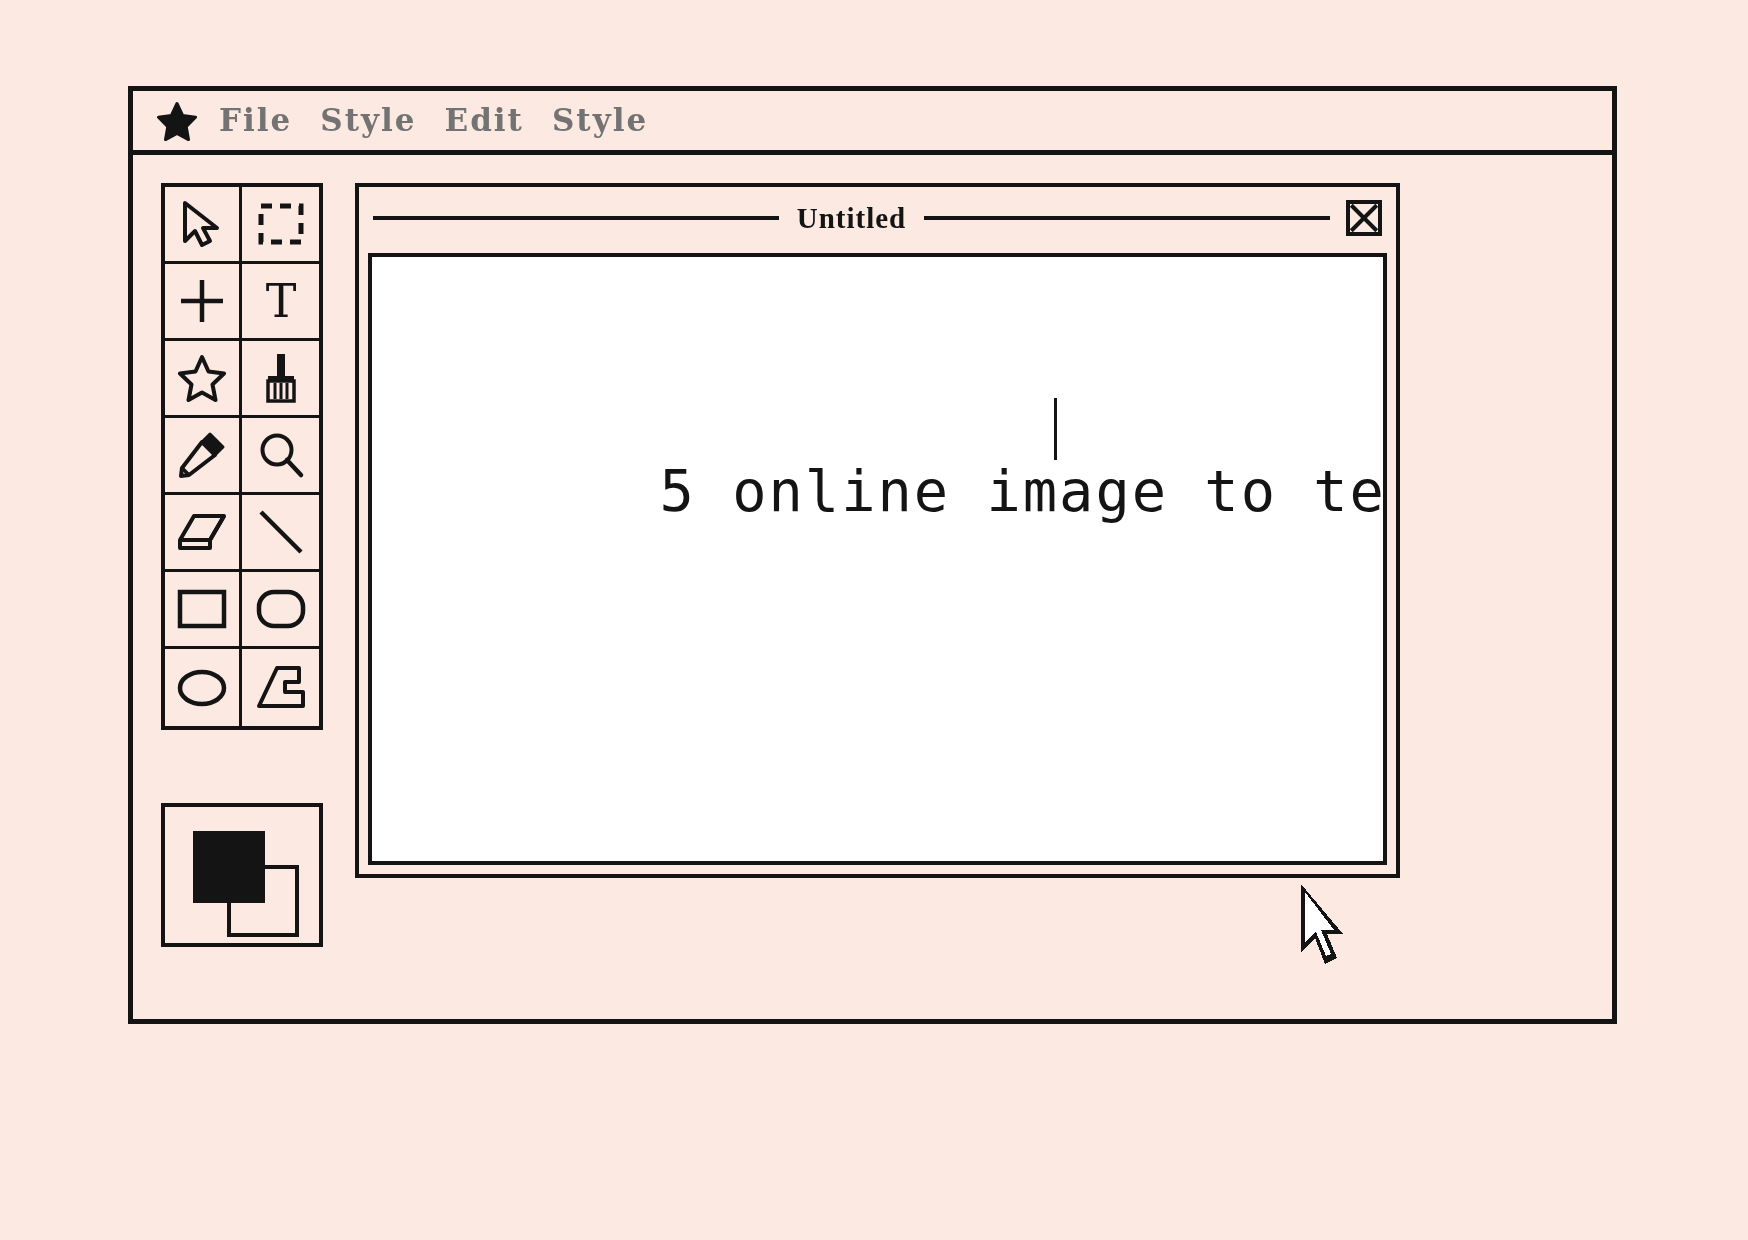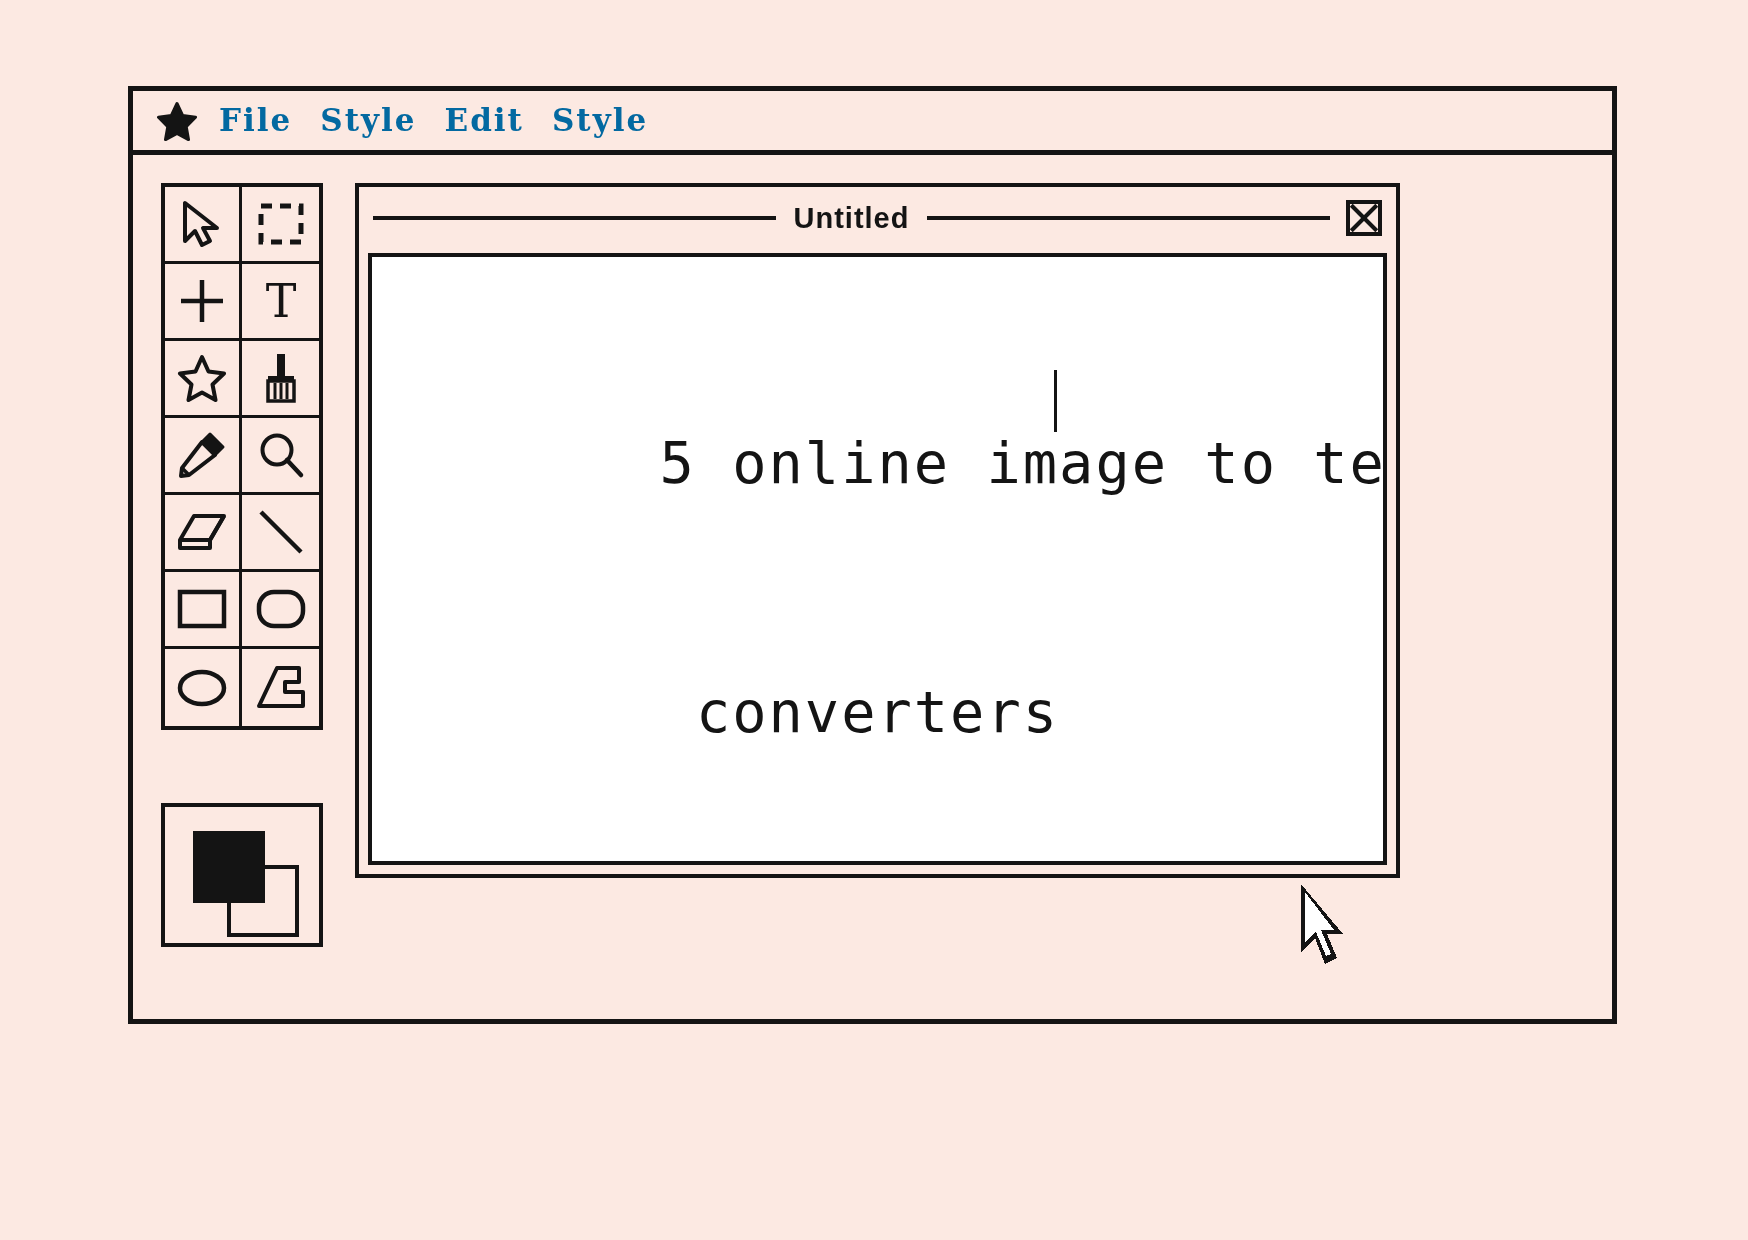--- a/index.html
+++ b/index.html
@@ -44,21 +44,21 @@
   }
   .menu-items {
     display: flex;
     align-items: center;
     gap: 28px;
   }
   .menu-item {
     font-family: "DejaVu Serif", serif;
     font-weight: bold;
     font-size: 31px;
-    color: #0369a1;
+    color: #737373;
     letter-spacing: 2px;
     line-height: 1;
     cursor: default;
   }
 
   
   .work-area {
     position: relative;
     height: calc(100% - 64px);
   }
@@ -134,21 +134,21 @@
     padding: 0 14px;
     box-sizing: border-box;
     position: relative;
   }
   .title-rule {
     flex: 1;
     height: 0;
     border-top: 4px solid #141414;
   }
   .doc-title {
-    font-family: Liberation Sans, sans-serif;
+    font-family: Liberation Serif, serif;
     font-weight: bold;
     font-size: 29px;
     color: #141414;
     padding: 0 18px;
     letter-spacing: 1px;
     white-space: nowrap;
   }
   .close-box {
     width: 36px;
     height: 36px;
@@ -379,21 +379,20 @@
         <div class="doc-title">Untitled</div>
         <div class="title-rule"></div>
         <div class="close-box"></div>
       </div>
 
       <div class="doc-canvas">
         <div class="canvas-text canvas-line-1">
           <span>5 online image to text</span>
           <span class="text-caret"></span>
         </div>
-        <div class="canvas-text canvas-line-2">converters</div>
       </div>
 
     </div>
 
     <div class="mouse-cursor">
       <svg width="60" height="100" viewBox="0 0 30 50" shape-rendering="crispEdges">
         <path d="M4 2 L4 36 L11 29 L16 42 L22 39 L17 27 L25 27 Z" fill="#141414"></path>
         <path d="M6 6 L6 31 L11.5 26 L16.5 38 L19 37 L14 25 L20.5 25 Z" fill="#ffffff"></path>
       </svg>
     </div>

